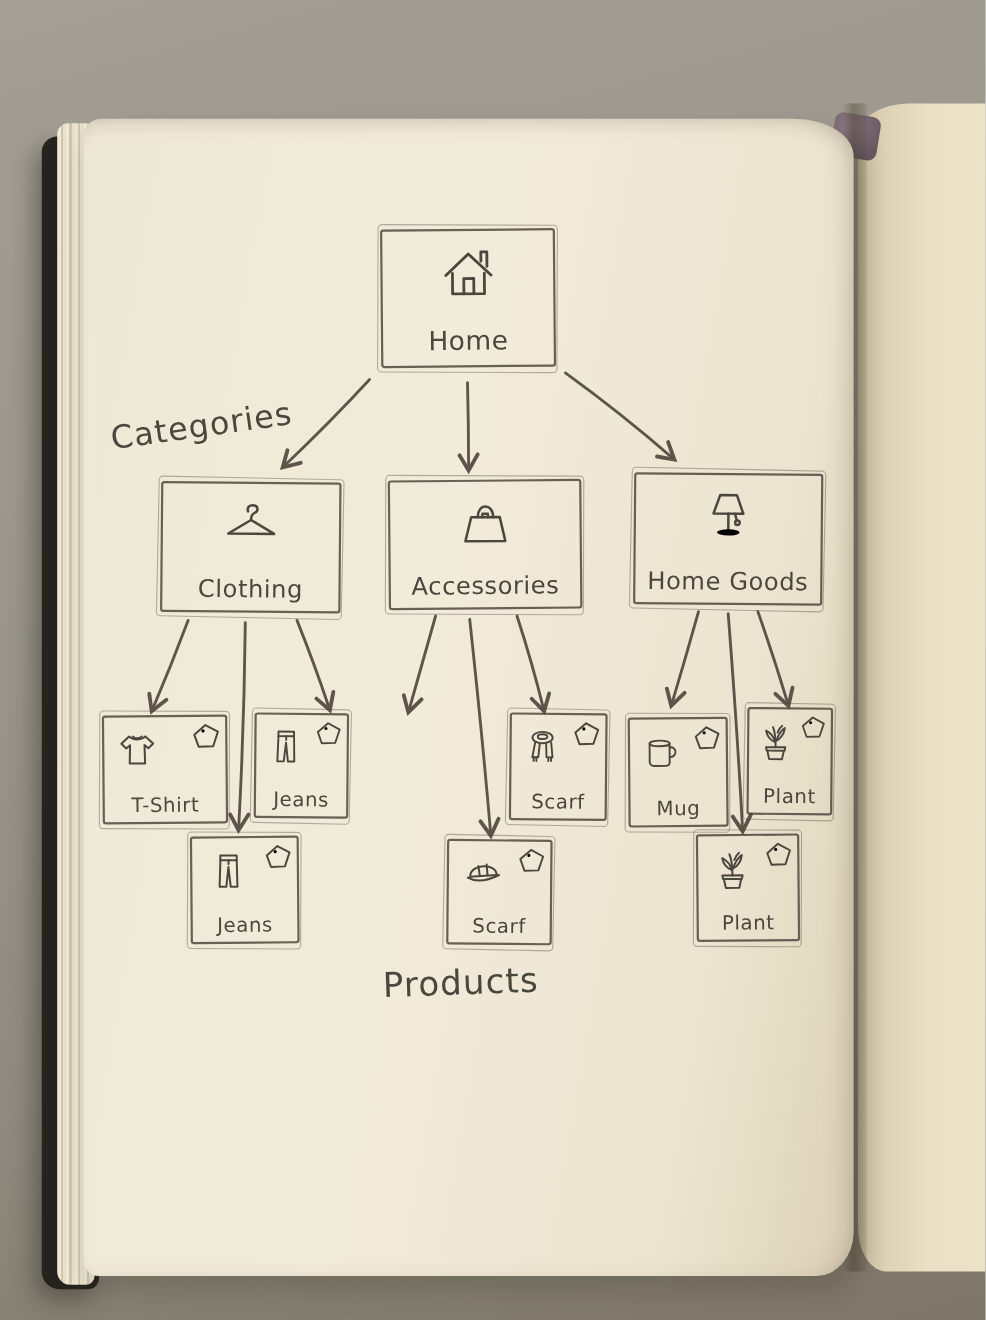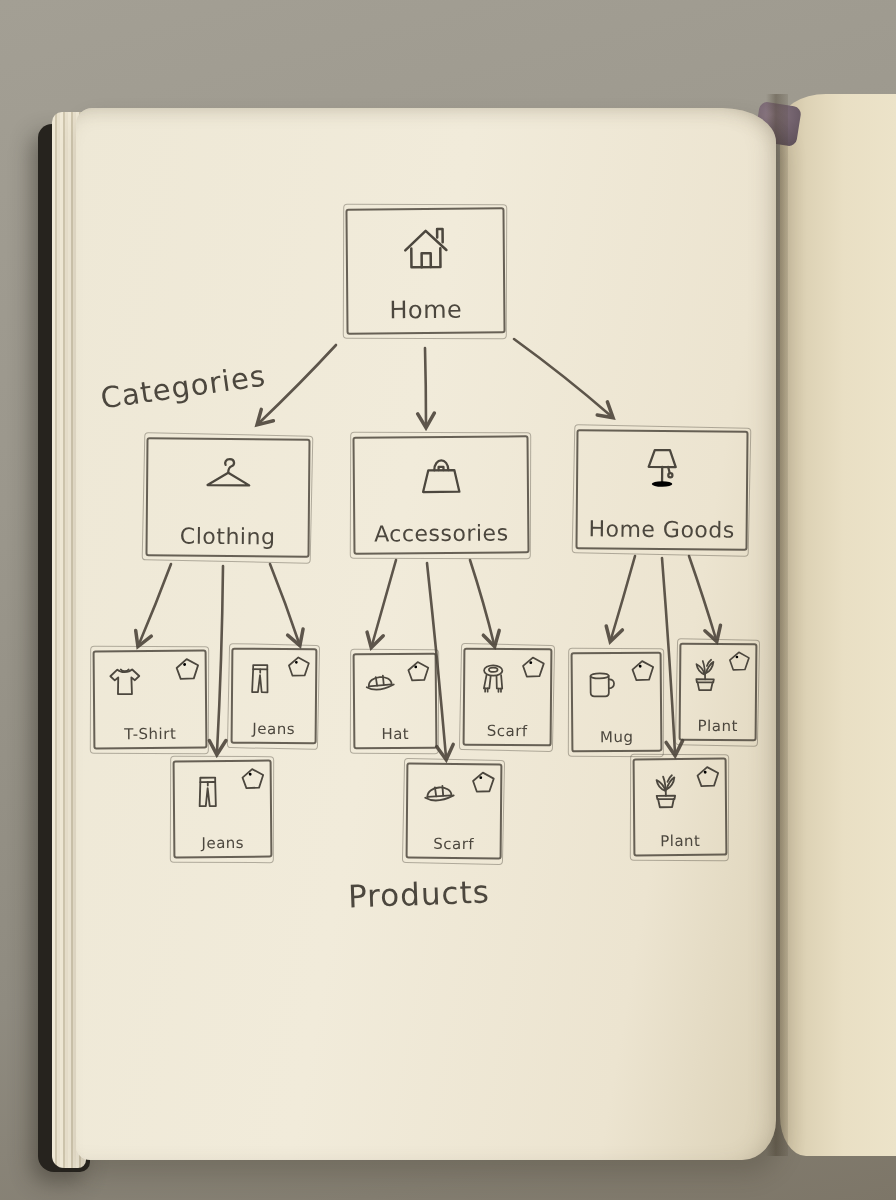--- a/index.html
+++ b/index.html
@@ -48,21 +48,21 @@
     border:1.5px solid rgba(72,66,56,.38);border-radius:4px;
     transform:rotate(.7deg);pointer-events:none;
   }
   .box.tilt-l{transform:rotate(-.5deg);}
   .box.tilt-r{transform:rotate(.5deg);}
   .lbl{
     position:absolute;left:0;right:0;bottom:6px;text-align:center;
     color:#4c473e;letter-spacing:.5px;
   }
   .cat-lbl{font-size:22px;}
-  .prod-lbl{font-size:15px;bottom:4px;}
+  .prod-lbl{font-size:18px;bottom:4px;}
   .home-lbl{font-size:24px;bottom:8px;}
   .cicon{position:absolute;top:10px;left:50%;transform:translateX(-50%);}
   .picon{position:absolute;top:9px;left:9px;}
   .ptag{position:absolute;top:4px;right:3px;}
   svg.sk{stroke:#4c473e;fill:none;stroke-width:2.1;stroke-linecap:round;stroke-linejoin:round;}
   .heading{position:absolute;color:#4c473e;letter-spacing:1px;}
   #arrows{position:absolute;inset:0;pointer-events:none;}
 </style>
 </head>
 <body>
@@ -204,29 +204,20 @@
   </div>
   <div class="box tilt-r" style="left:155px;top:540px;width:82px;height:92px;">
     <svg class="sk ptag" width="28" height="26">
         <use href="#sym-tag"></use>
       </svg>
     <svg class="sk picon" style="left:7px;" width="40" height="40">
         <use href="#sym-jeans"></use>
       </svg>
     <div class="lbl prod-lbl">Jeans</div>
   </div>
-  <div class="box tilt-l" style="left:277px;top:545px;width:80px;height:92px;">
-    <svg class="sk ptag" width="28" height="26">
-        <use href="#sym-tag"></use>
-      </svg>
-    <svg class="sk picon" style="left:6px;" width="40" height="40">
-        <use href="#sym-cap"></use>
-      </svg>
-    <div class="lbl prod-lbl">Hat</div>
-  </div>
   <div class="box tilt-r" style="left:387px;top:540px;width:85px;height:94px;">
     <svg class="sk ptag" width="29" height="27">
         <use href="#sym-tag"></use>
       </svg>
     <svg class="sk picon" style="left:8px;" width="40" height="40">
         <use href="#sym-scarf"></use>
       </svg>
     <div class="lbl prod-lbl">Scarf</div>
   </div>
   <div class="box tilt-l" style="left:495px;top:544px;width:87px;height:96px;">

